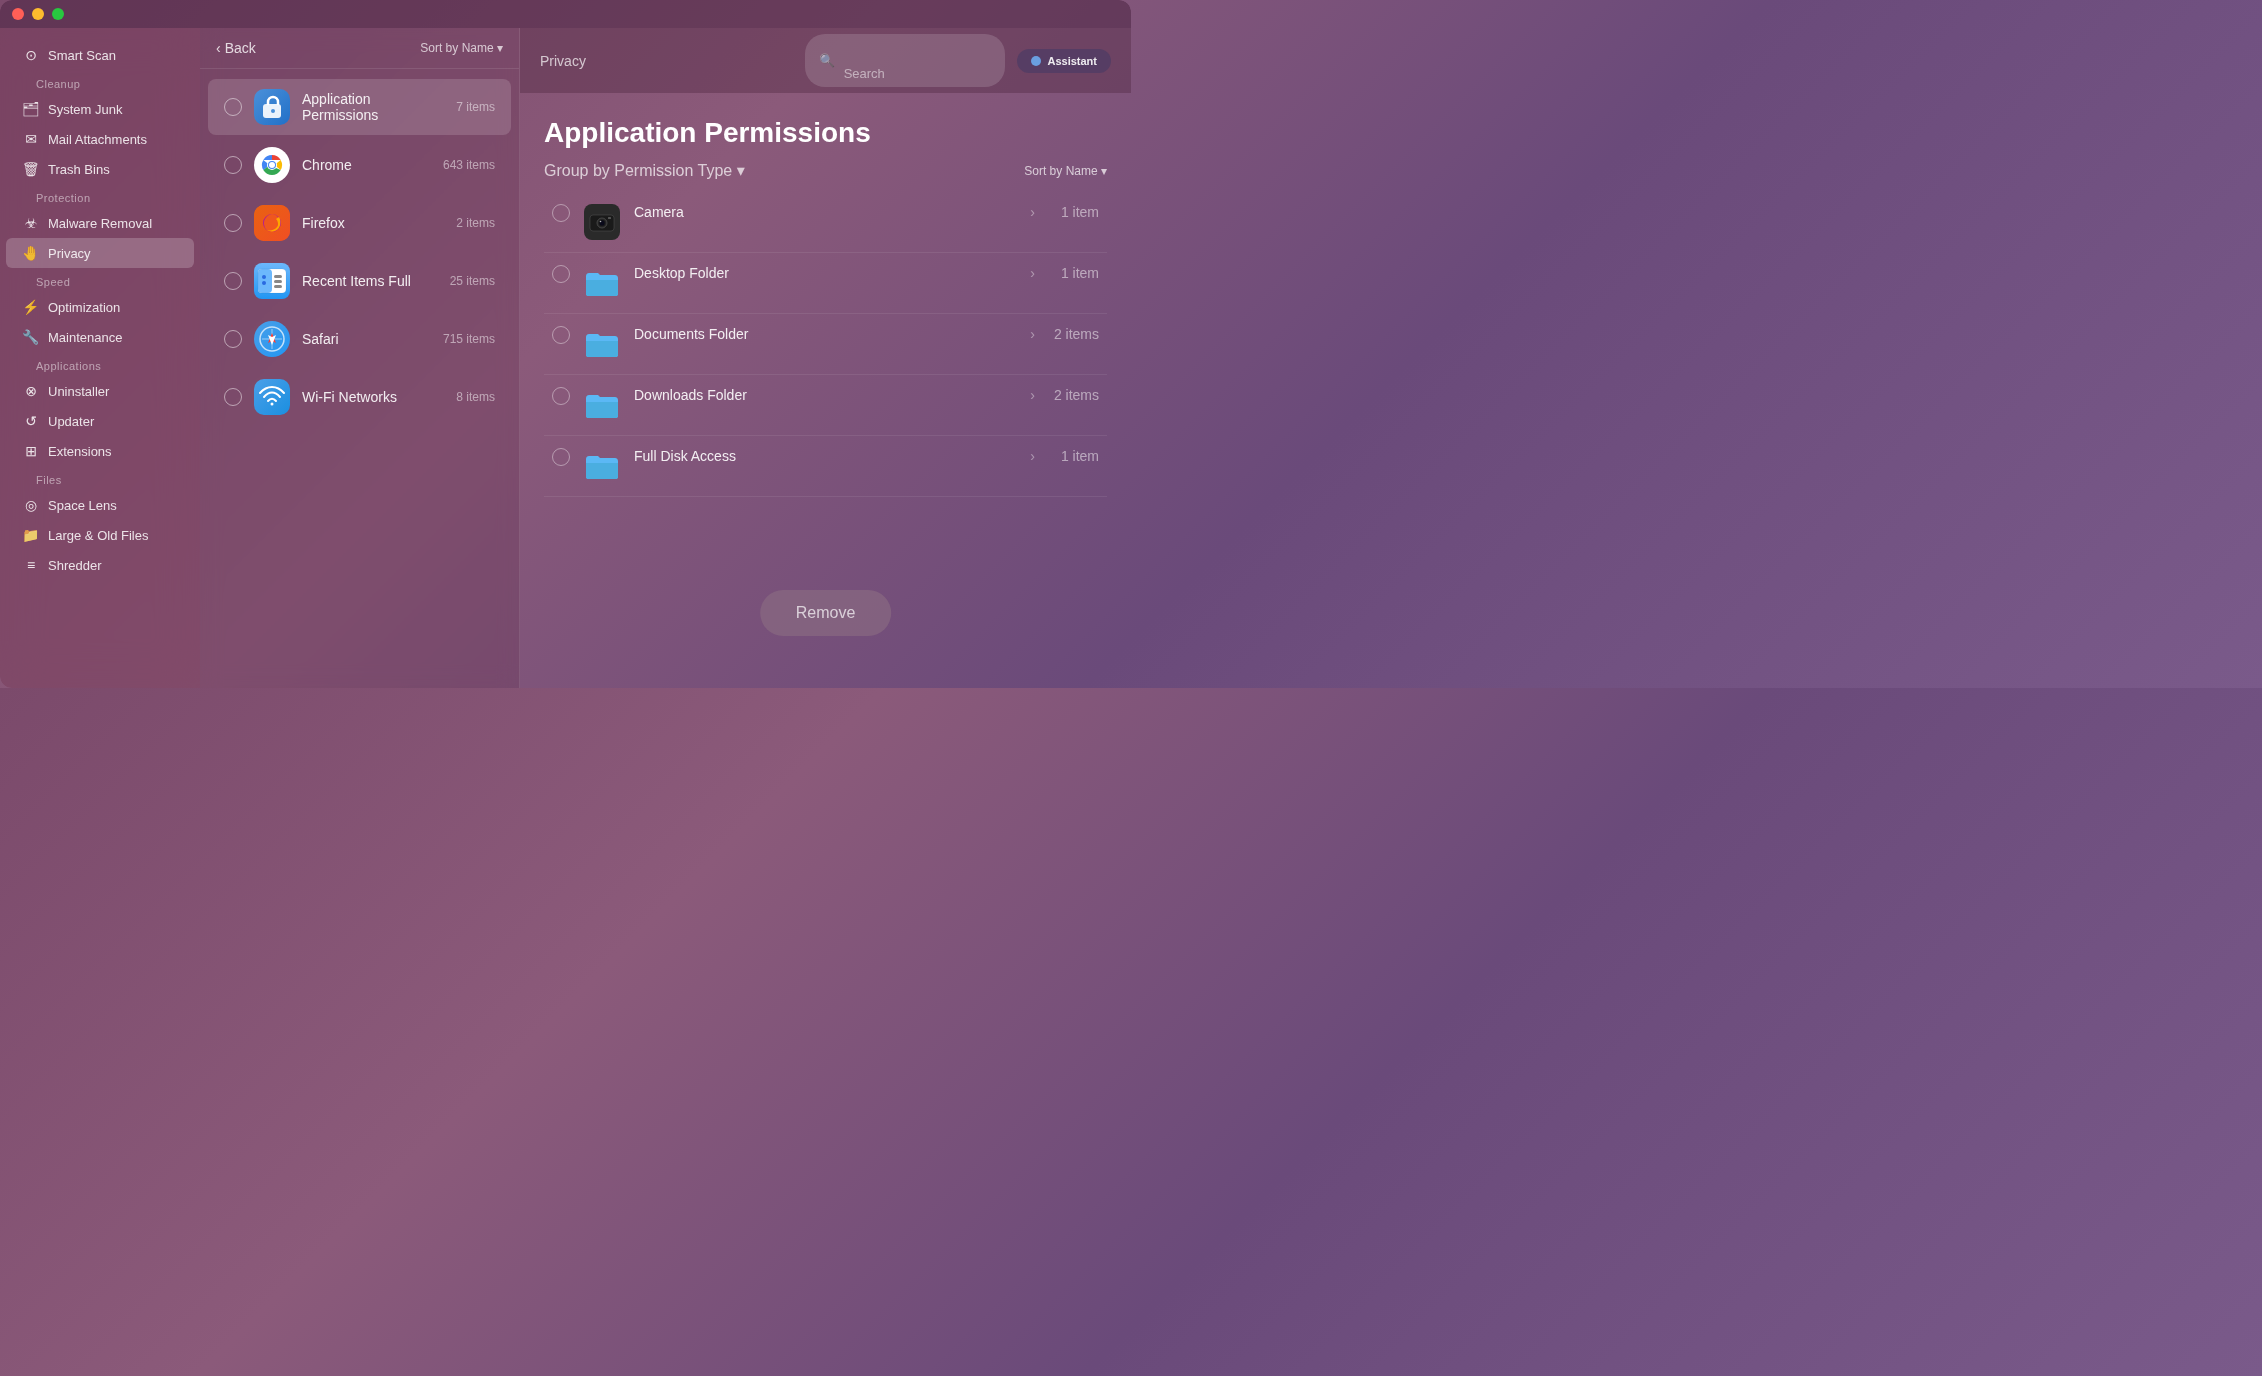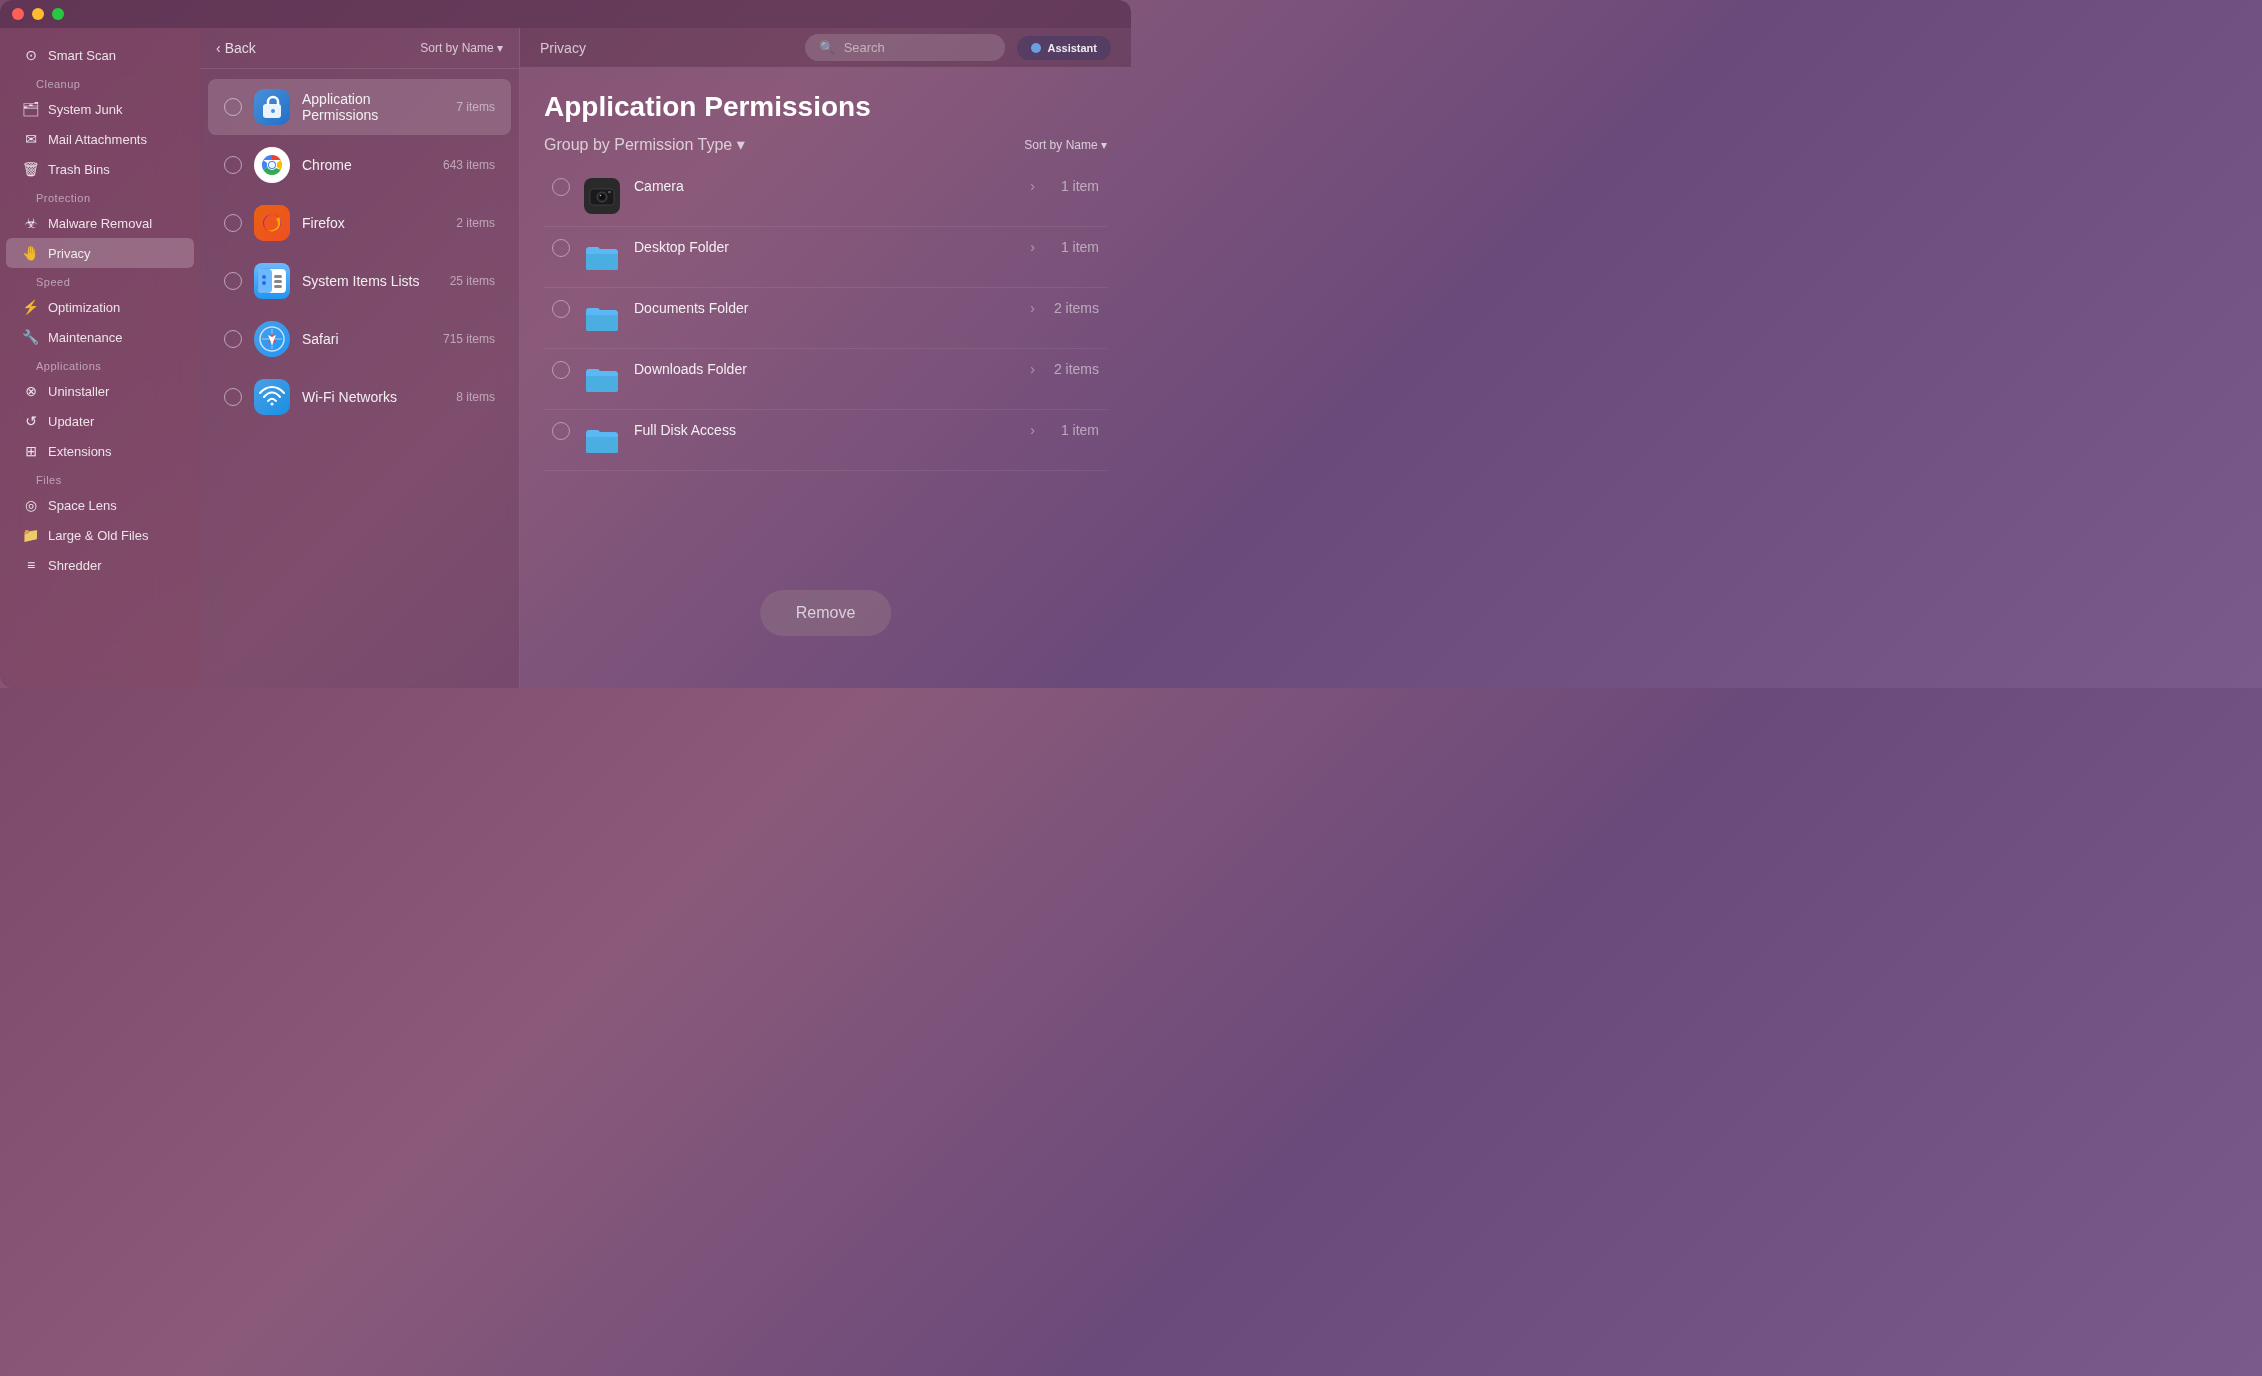--- a/index.html
+++ b/index.html
@@ -209,20 +209,21 @@
       width: 200px;
     }
 
     .search-bar input {
       background: none;
       border: none;
       outline: none;
       color: rgba(255,255,255,0.8);
       font-size: 13px;
       width: 100%;
+      margin-top: 26px;
     }
 
     .search-bar input::placeholder {
       color: rgba(255,255,255,0.5);
     }
 
     .assistant-button {
       display: flex;
       align-items: center;
       gap: 6px;
@@ -551,21 +552,21 @@
               <rect x="4" y="6" width="28" height="24" rx="4" fill="none" stroke="rgba(0,0,0,0.1)" stroke-width="0.5"></rect>
 
               <rect x="8" y="12" width="4" height="4" rx="2" fill="#2a6ae0"></rect>
               <rect x="8" y="18" width="4" height="4" rx="2" fill="#2a6ae0"></rect>
 
               <rect x="20" y="12" width="8" height="3" rx="1.5" fill="#888"></rect>
               <rect x="20" y="17" width="8" height="3" rx="1.5" fill="#888"></rect>
               <rect x="20" y="22" width="8" height="3" rx="1.5" fill="#888"></rect>
             </svg>
           </div>
-          <span class="app-name">System Items Lists</span>
+          <span class="app-name">Recent Items Full</span>
           <span class="app-count">25 items</span>
         </div>
 
         <div class="app-item">
           <div class="app-checkbox"></div>
           <div class="app-icon app-icon-safari">
             <svg width="28" height="28" viewBox="0 0 28 28">
               <circle cx="14" cy="14" r="12" fill="none" stroke="rgba(255,255,255,0.7)" stroke-width="1.5"></circle>
               <line x1="14" y1="4" x2="14" y2="24" stroke="rgba(255,255,255,0.5)" stroke-width="1"></line>
               <line x1="4" y1="14" x2="24" y2="14" stroke="rgba(255,255,255,0.5)" stroke-width="1"></line>

